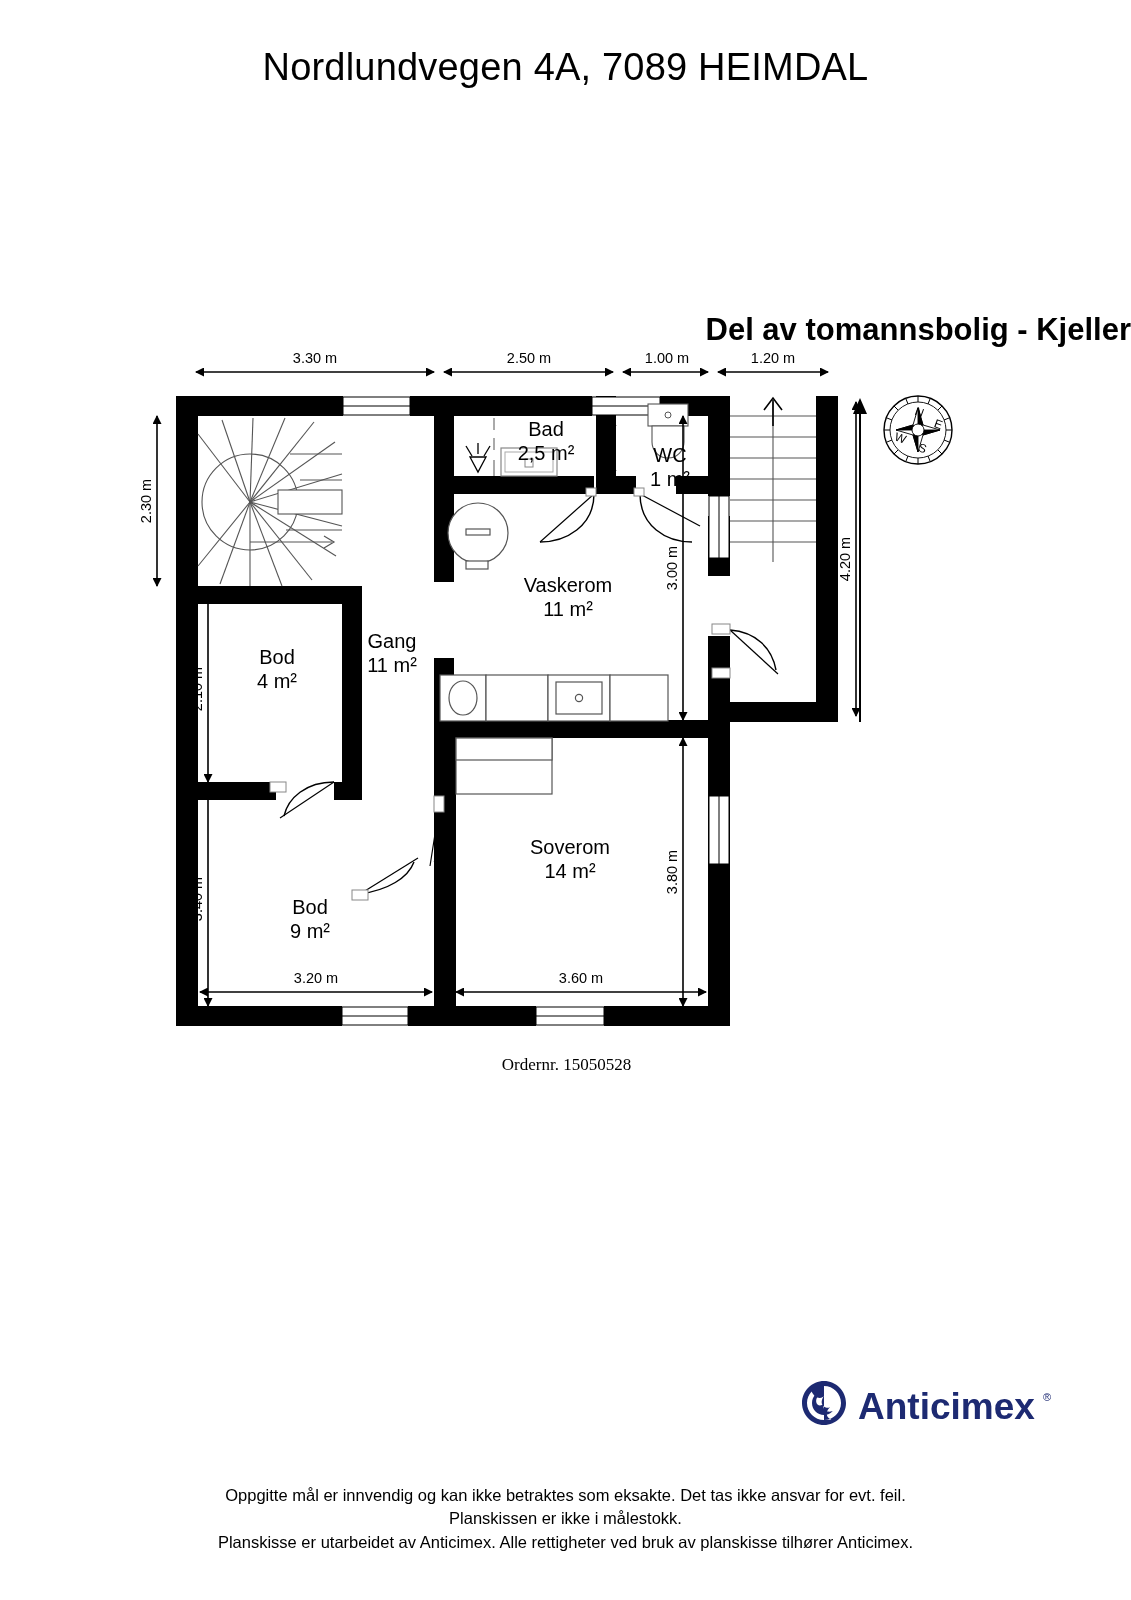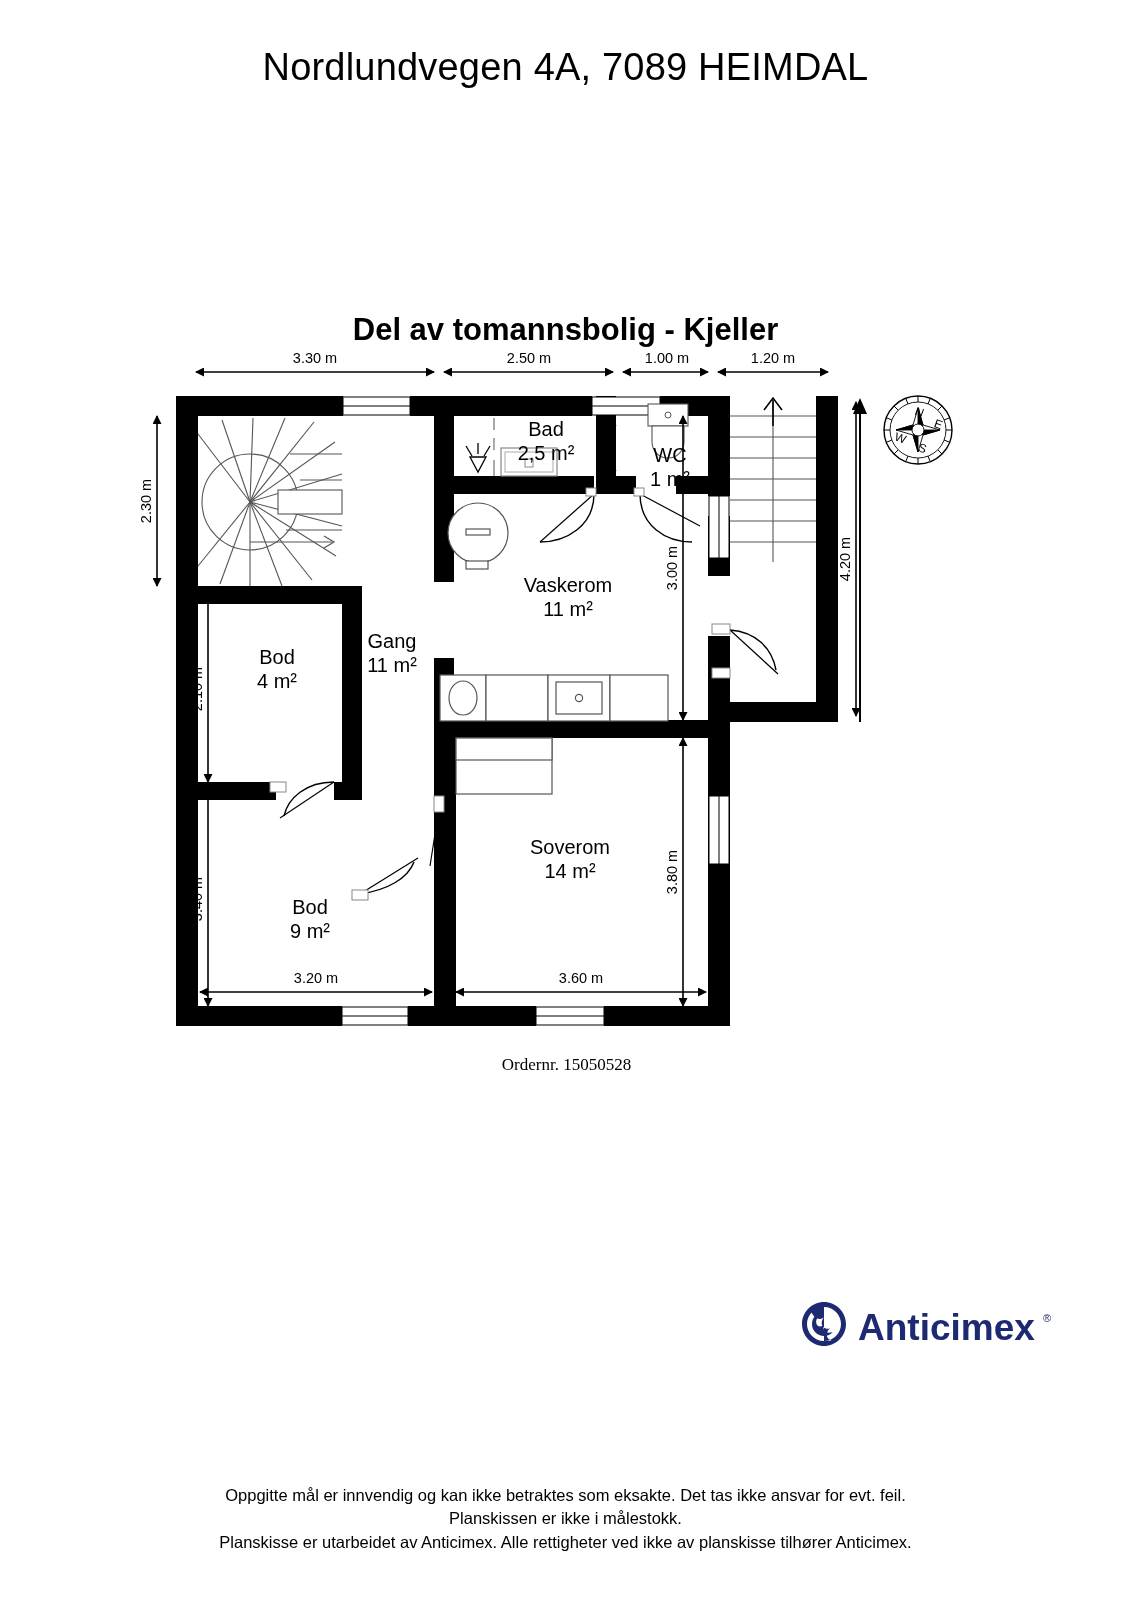--- a/index.html
+++ b/index.html
@@ -8,36 +8,36 @@
     width:1131px;height:1600px;position:relative;overflow:hidden;
     font-family:"Liberation Sans",sans-serif;color:#000;
   }
   #page{position:absolute;inset:0;}
 
   .doc-title{
     position:absolute;left:0;top:46px;width:1131px;text-align:center;
     font-size:38px;font-weight:400;letter-spacing:.2px;
   }
   .plan-title{
-    position:absolute;left:0;top:312px;width:1131px;text-align:center;
+    position:absolute;left:0;top:312px;width:1131px;text-align:right;
     font-size:31px;font-weight:700;
   }
   .order-nr{
     position:absolute;left:1px;top:1055px;width:1131px;text-align:center;
     font-size:17px;
     font-family:Liberation Serif, serif;
   }
   .footer{
     position:absolute;left:0;top:1484px;width:1131px;text-align:center;
     font-size:16.5px;line-height:1.42;
   }
   .footer div{white-space:nowrap;}
 
   
-  #logo{position:absolute;left:800px;top:1300px;width:255px;height:52px;}
+  #logo{position:absolute;left:800px;top:1379px;width:255px;height:52px;}
   #logo svg{display:block;}
 
   
   #plan{position:absolute;left:0px;top:330px;width:914px;height:730px;}
   #plan svg{display:block;}
   .dimtxt{font-family:"Liberation Sans",sans-serif;font-size:14.5px;fill:#000;}
   .roomname{font-family:"Liberation Sans",sans-serif;font-size:20px;fill:#000;text-anchor:middle;}
   .roomarea{font-family:"Liberation Sans",sans-serif;font-size:20px;fill:#000;text-anchor:middle;}
   .compasstxt{font-family:"Liberation Sans",sans-serif;font-size:12px;fill:#000;}
 </style>
@@ -397,16 +397,16 @@
                  C18.7,15.8 21.1,14 24,12 Z"></path>
       </g>
       <text x="58" y="40" font-family="&quot;Liberation Sans&quot;, sans-serif" font-size="37" font-weight="bold" fill="#1d2a72">Anticimex</text>
       <text x="243" y="22" font-family="&quot;Liberation Sans&quot;, sans-serif" font-size="11" fill="#1d2a72">®</text>
     </svg>
   </div>
 
   <div class="footer">
     <div>Oppgitte mål er innvendig og kan ikke betraktes som eksakte. Det tas ikke ansvar for evt. feil.</div>
     <div>Planskissen er ikke i målestokk.</div>
-    <div>Planskisse er utarbeidet av Anticimex. Alle rettigheter ved ikke av planskisse tilhører Anticimex.</div>
+    <div>Planskisse er utarbeidet av Anticimex. Alle rettigheter ved bruk av planskisse tilhører Anticimex.</div>
   </div>
 
 </div>
 
 </body></html>

